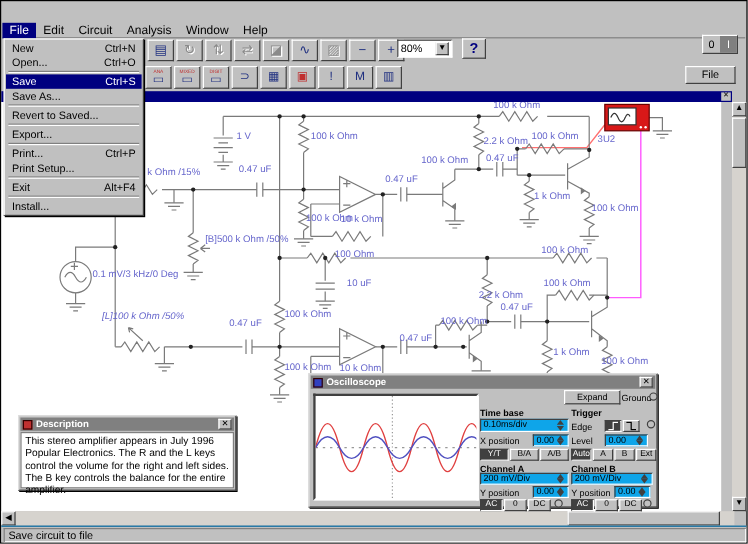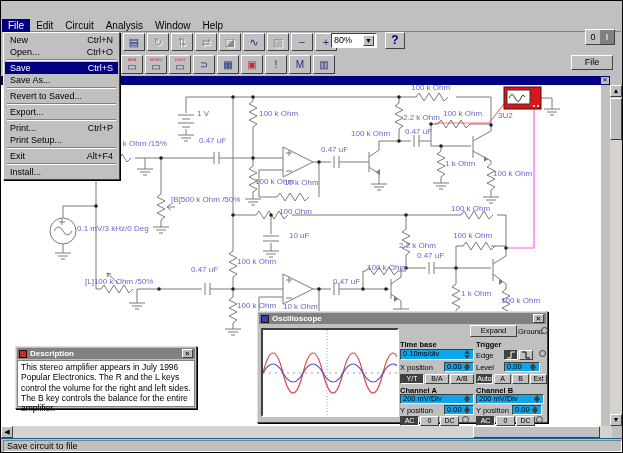--- a/index.html
+++ b/index.html
@@ -336,21 +336,21 @@
         <span class="slabel" style="left: 320px; top: 60px; color: rgb(102, 102, 204);">0.47 uF</span>
         <span class="slabel" style="left: 350px; top: 44px; color: rgb(102, 102, 204);">100 k Ohm</span>
         <span class="slabel" style="left: 402px; top: 28px; color: rgb(102, 102, 204);">2.2 k Ohm</span>
         <span class="slabel" style="left: 404px; top: 42px; color: rgb(102, 102, 204);">0.47 uF</span>
         <span class="slabel" style="left: 410px; top: -2px; color: rgb(102, 102, 204);">100 k Ohm</span>
         <span class="slabel" style="left: 442px; top: 24px; color: rgb(102, 102, 204);">100 k Ohm</span>
         <span class="slabel" style="left: 497px; top: 26px; color: rgb(102, 102, 204);">3U2</span>
         <span class="slabel" style="left: 444px; top: 74px; color: rgb(102, 102, 204);">1 k Ohm</span>
         <span class="slabel" style="left: 492px; top: 84px; color: rgb(102, 102, 204);">100 k Ohm</span>
         <span class="slabel" style="left: 76px; top: 139px; color: rgb(102, 102, 204);">0.1 mV/3 kHz/0 Deg</span>
-        <span class="slabel" style="left: 84px; top: 192px; color: rgb(102, 102, 204);">[L]100 k Ohm /50%</span>
+        <span class="slabel" style="left: 84px; top: 174px; color: rgb(102, 102, 204); font-style: italic;">[L]100 k Ohm /50%</span>
         <span class="slabel" style="left: 278px; top: 122px; color: rgb(102, 102, 204);">100 Ohm</span>
         <span class="slabel" style="left: 288px; top: 146px; color: rgb(102, 102, 204);">10 uF</span>
         <span class="slabel" style="left: 236px; top: 172px; color: rgb(102, 102, 204);">100 k Ohm</span>
         <span class="slabel" style="left: 190px; top: 180px; color: rgb(102, 102, 204);">0.47 uF</span>
         <span class="slabel" style="left: 236px; top: 216px; color: rgb(102, 102, 204);">100 k Ohm</span>
         <span class="slabel" style="left: 282px; top: 217px; color: rgb(102, 102, 204);">10 k Ohm</span>
         <span class="slabel" style="left: 332px; top: 192px; color: rgb(102, 102, 204);">0.47 uF</span>
         <span class="slabel" style="left: 366px; top: 178px; color: rgb(102, 102, 204);">100 k Ohm</span>
         <span class="slabel" style="left: 398px; top: 156px; color: rgb(102, 102, 204);">2.2 k Ohm</span>
         <span class="slabel" style="left: 416px; top: 166px; color: rgb(102, 102, 204);">0.47 uF</span>

